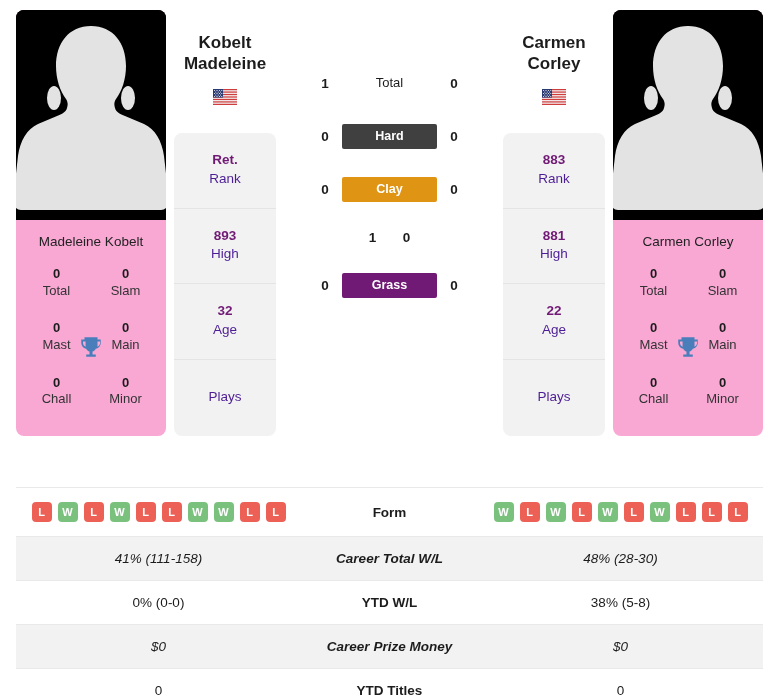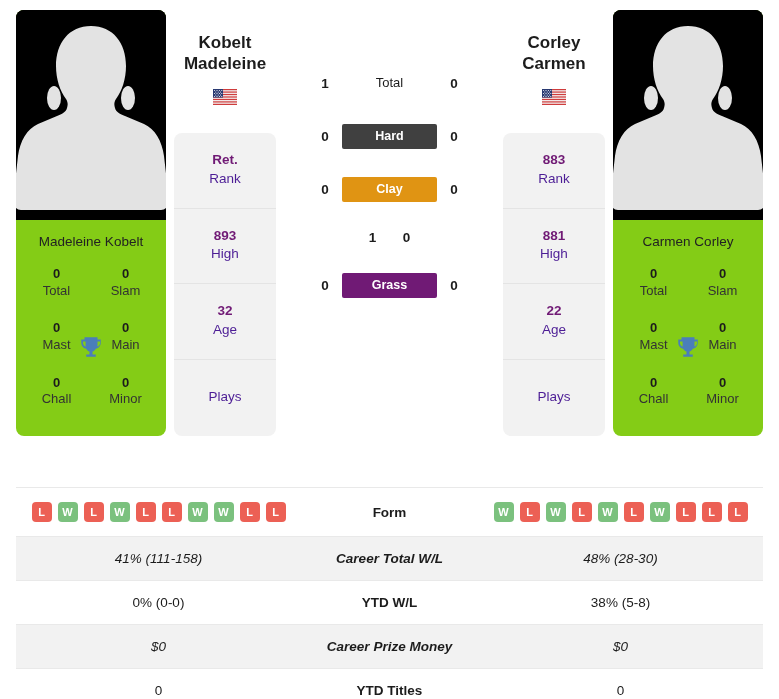--- a/index.html
+++ b/index.html
@@ -19,21 +19,21 @@
     display: flex;
     align-items: flex-start;
     padding: 10px 16px 0 16px;
     height: 480px;
   }
 
   
   .player-card {
     width: 150px;
     flex: 0 0 150px;
-    background: #84cc16;
+    background: #f9a8d4;
     border-radius: 8px;
     overflow: hidden;
   }
   .photo {
     width: 100%;
     height: 210px;
     background: #000000;
     position: relative;
     overflow: hidden;
   }
@@ -331,22 +331,22 @@
       </div>
       <div class="surface-row">
         <div class="score">0</div>
         <div class="surface-badge" id="badge-grass" style="background: #701a75;">Grass</div>
         <div class="score">0</div>
       </div>
     </div>
 
     <div class="mid-col">
       <div class="player-title">
+        <div>Carmen</div>
         <div>Corley</div>
-        <div>Carmen</div>
       </div>
       <div class="flag">
         <svg width="24" height="16" viewBox="0 0 24 16">
           <rect width="24" height="16" fill="#f5f5f5"></rect>
           <g fill="#cf3c3c">
             <rect y="0" width="24" height="1.23"></rect>
               <rect y="2.46" width="24" height="1.23"></rect>
             <rect y="4.92" width="24" height="1.23"></rect>
               <rect y="7.38" width="24" height="1.23"></rect>
             <rect y="9.84" width="24" height="1.23"></rect>

